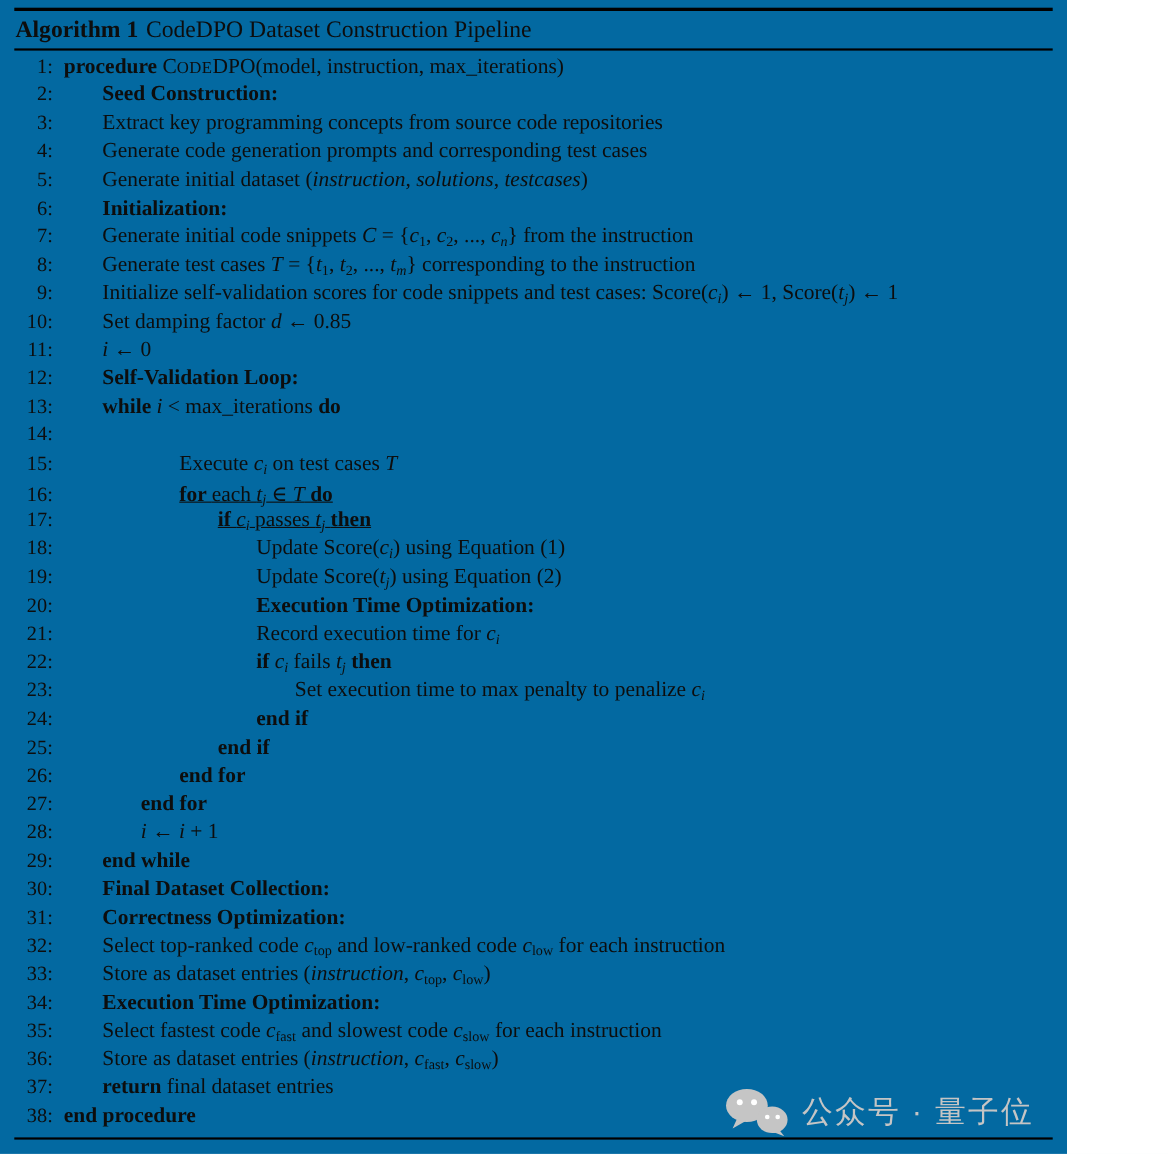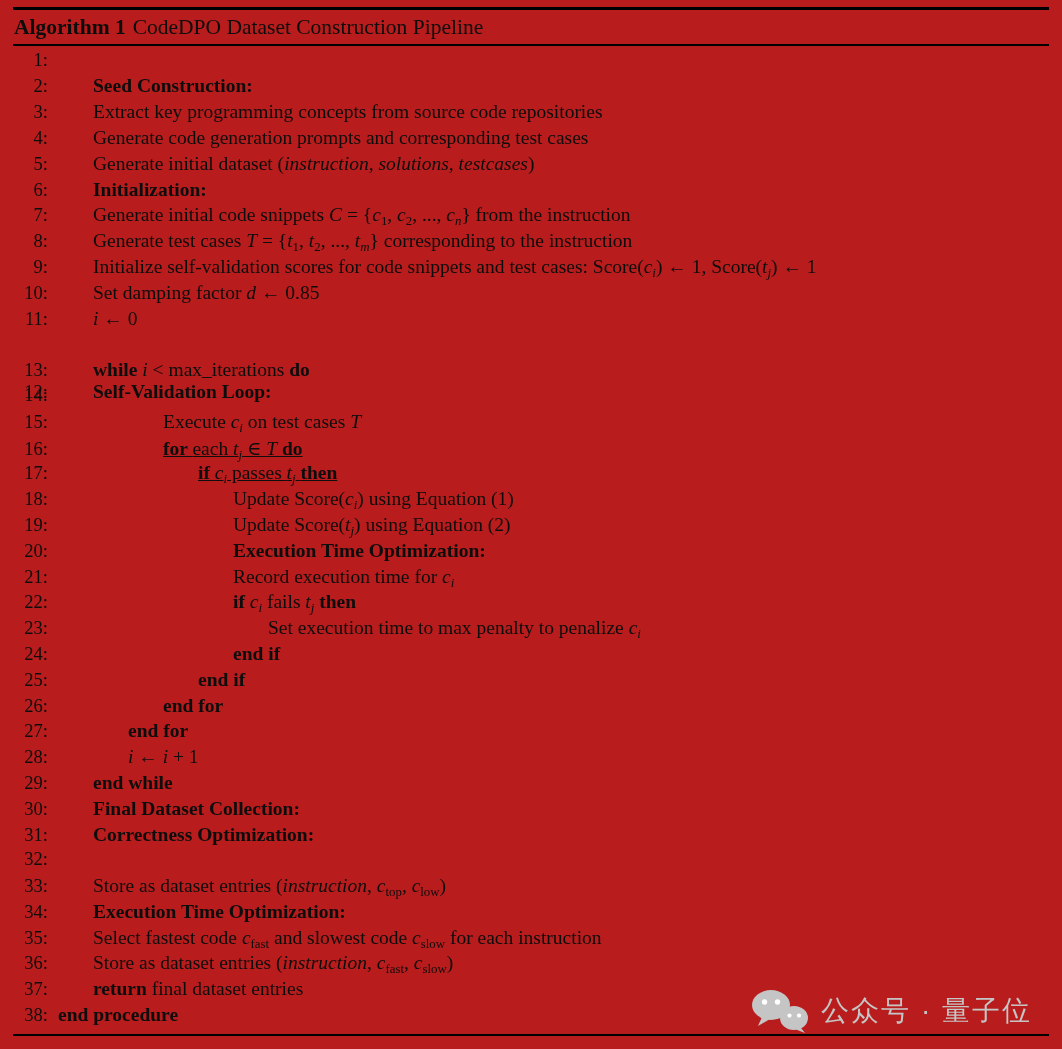--- a/index.html
+++ b/index.html
@@ -1,20 +1,20 @@
 <!DOCTYPE html>
 <html><head>
 <meta charset="utf-8">
 <style>
   html, body { margin: 0; padding: 0; background: #ffffff; }
   .page {
     position: relative;
-    width: 1062px;
+    width: 970px;
     height: 1049px;
-    background: #b91c1c;
+    background: #0369a1;
     overflow: hidden;
     color: #0d0d0d;
     font-family: "Liberation Serif", "DejaVu Serif", serif;
   }
   .rule { background: #000000; margin-left: 13px; margin-right: 13px; }
   .rule.top    { height: 3px;   margin-top: 7px; }
   .rule.mid    { height: 1.6px; }
   .rule.bottom { height: 2.2px; margin-top: 4px; }
   .algo-title {
     padding: 5px 14px 5px 14px;
@@ -69,20 +69,21 @@
 
   <div class="algo-title">
     <span class="label">Algorithm 1</span><span>CodeDPO Dataset Construction Pipeline</span>
   </div>
 
   <div class="rule mid"></div>
 
   <div class="algo-body">
       <div class="algo-line">
         <span class="line-no">1:</span>
+        <span class="line-content" style="padding-left: 0px;"><span class="b">procedure </span><span>C</span><span class="sc">ODE</span><span>DPO(model, instruction, max_iterations)</span></span>
       </div>
       <div class="algo-line">
         <span class="line-no">2:</span>
         <span class="line-content" style="padding-left: 35px;"><span class="b">Seed Construction:</span></span>
       </div>
       <div class="algo-line">
         <span class="line-no">3:</span>
         <span class="line-content" style="padding-left: 35px;"><span>Extract key programming concepts from source code repositories</span></span>
       </div>
       <div class="algo-line">
@@ -112,21 +113,21 @@
       <div class="algo-line">
         <span class="line-no">10:</span>
         <span class="line-content" style="padding-left: 35px;"><span>Set damping factor </span><span class="m">d</span><span> ← 0.85</span></span>
       </div>
       <div class="algo-line">
         <span class="line-no">11:</span>
         <span class="line-content" style="padding-left: 35px;"><span class="m">i</span><span> ← 0</span></span>
       </div>
       <div class="algo-line">
         <span class="line-no">12:</span>
-        <span class="line-content" style="padding-left: 35px; margin-top: 48px;"><span class="b">Self-Validation Loop:</span></span>
+        <span class="line-content" style="padding-left: 35px;"><span class="b">Self-Validation Loop:</span></span>
       </div>
       <div class="algo-line">
         <span class="line-no">13:</span>
         <span class="line-content" style="padding-left: 35px;"><span class="b">while </span><span class="m">i</span><span> &lt; max_iterations </span><span class="b">do</span></span>
       </div>
       <div class="algo-line">
         <span class="line-no">14:</span>
       </div>
       <div class="algo-line">
         <span class="line-no">15:</span>
@@ -191,20 +192,21 @@
       <div class="algo-line">
         <span class="line-no">30:</span>
         <span class="line-content" style="padding-left: 35px;"><span class="b">Final Dataset Collection:</span></span>
       </div>
       <div class="algo-line">
         <span class="line-no">31:</span>
         <span class="line-content" style="padding-left: 35px;"><span class="b">Correctness Optimization:</span></span>
       </div>
       <div class="algo-line">
         <span class="line-no">32:</span>
+        <span class="line-content" style="padding-left: 35px;"><span>Select top-ranked code </span><span class="m">c</span><span class="sub">top</span><span> and low-ranked code </span><span class="m">c</span><span class="sub">low</span><span> for each instruction</span></span>
       </div>
       <div class="algo-line">
         <span class="line-no">33:</span>
         <span class="line-content" style="padding-left: 35px;"><span>Store as dataset entries (</span><span class="m">instruction</span><span>, </span><span class="m">c</span><span class="sub">top</span><span>, </span><span class="m">c</span><span class="sub">low</span><span>)</span></span>
       </div>
       <div class="algo-line">
         <span class="line-no">34:</span>
         <span class="line-content" style="padding-left: 35px;"><span class="b">Execution Time Optimization:</span></span>
       </div>
       <div class="algo-line">

